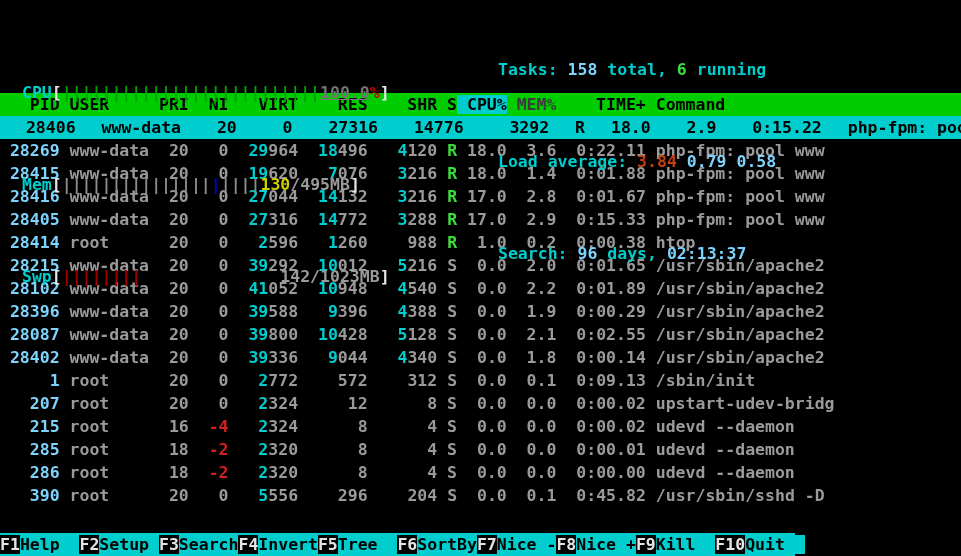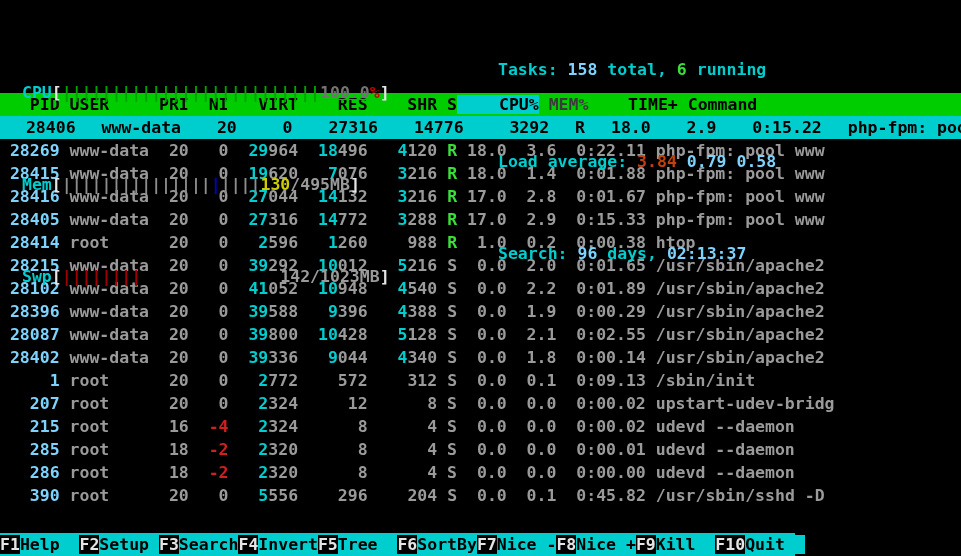--- a/index.html
+++ b/index.html
@@ -72,21 +72,20 @@
   .proc-header {
     background: #00cd00;
     color: #000000;
     white-space: pre;
     height: 23px;
     line-height: 23px;
   }
   .proc-header .sortcol {
     background: #00cdcd;
     color: #000000;
-    padding-left: 32px;
   }
   .proc-header .shade { color: #3a3a3a; text-align: right; }
 
   .rows {
     white-space: pre;
   }
   .row {
     height: 23px;
     line-height: 23px;
     white-space: pre;

